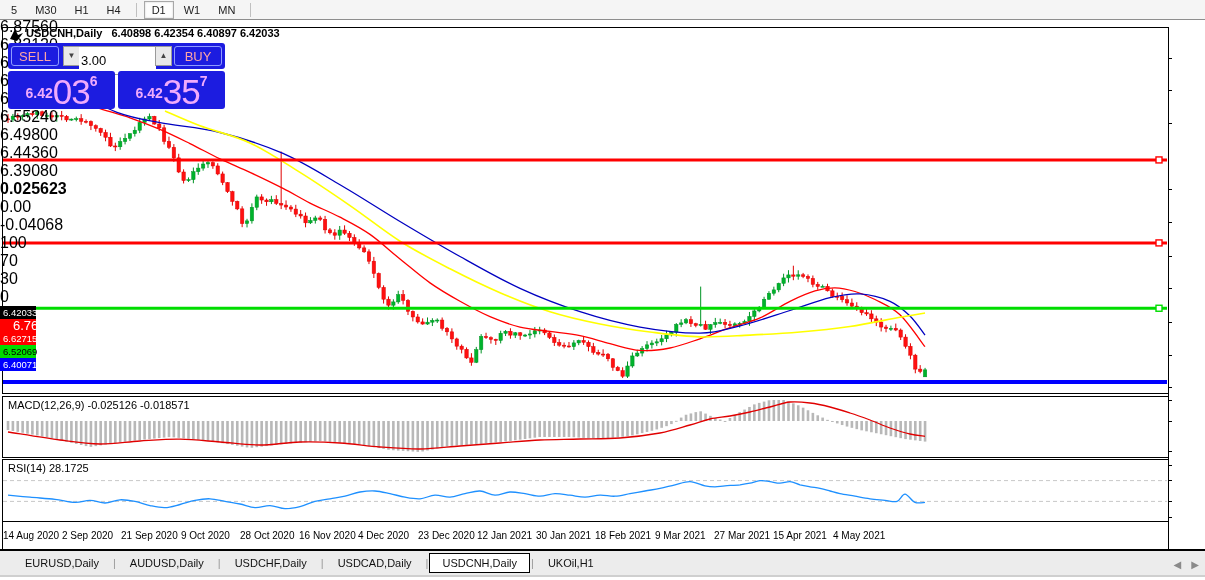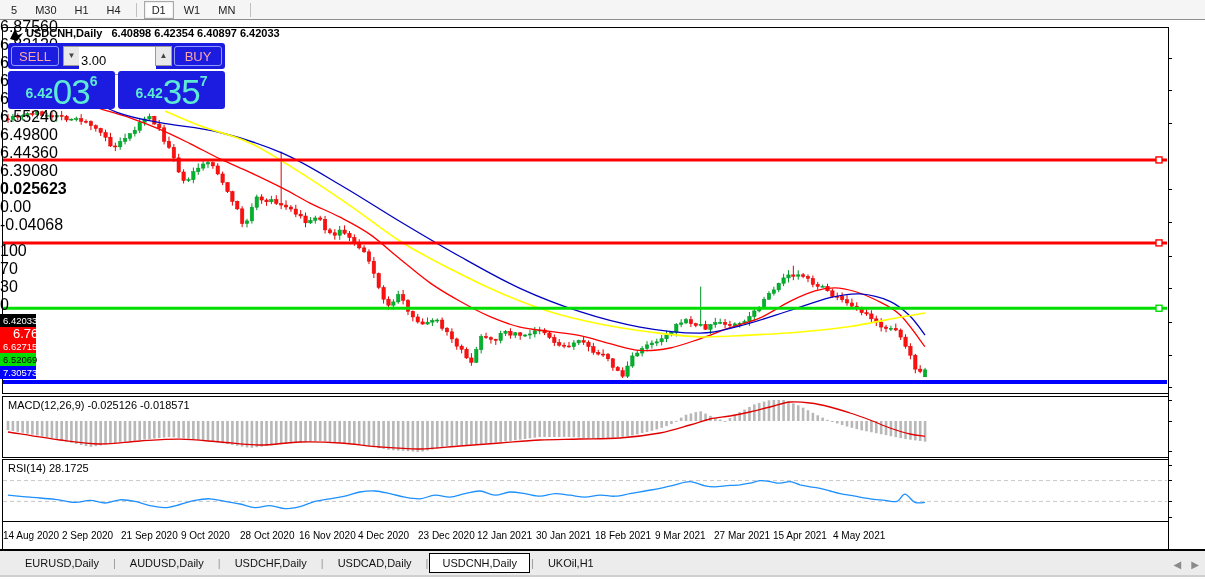--- a/index.html
+++ b/index.html
@@ -28,21 +28,21 @@
       font-size:13px;border:1px solid #8f9bff;border-radius:3px;box-sizing:border-box;cursor:pointer;}
   #tw-sell-btn{left:3px;}
   #tw-buy-btn{right:3px;}
   .spin-btn{position:absolute;top:3px;width:17px;height:20px;background:#e9e9e9;border:1px solid #9a9a9a;
       box-sizing:border-box;font-size:8px;color:#444;text-align:center;line-height:18px;cursor:pointer;}
   #vol-down{left:55px;}
   #vol-up{left:147px;}
   #vol-input{position:absolute;left:71px;top:3px;width:77px;height:29px;border:1px solid #9a9a9a;border-left:none;
       border-right:none;box-sizing:border-box;font-size:13px;padding-right:8px;
       font-family:"Liberation Sans",sans-serif;}
-  .tw-price{color:#5eead4;text-align:center;white-space:nowrap;padding-top:1px;}
+  .tw-price{color:#f0abfc;text-align:center;white-space:nowrap;padding-top:1px;}
   .tw-price .pfx{font-size:14px;font-weight:bold;vertical-align:6px;}
   .tw-price .big{font-size:35px;font-weight:400;letter-spacing:-1px;}
   .tw-price .sup{font-size:14px;font-weight:bold;vertical-align:18px;}
   
   #tab-bar{position:absolute;left:0;top:551px;width:1205px;height:26px;background:#ececec;z-index:10;
       display:flex;align-items:center;padding-left:12px;box-sizing:border-box;border-bottom:2px solid #cfcfcf;}
   .chart-tab{font-size:11px;color:#111;padding:4px 13px;cursor:pointer;white-space:nowrap;}
   .chart-tab.active{background:#fff;border:1px solid #000;padding:3px 12px;}
   .tab-sep{color:#999;font-size:11px;margin:0 1px;}
   #tab-scroll{position:absolute;right:6px;top:551px;height:26px;display:flex;align-items:center;gap:10px;z-index:11;}
@@ -680,29 +680,29 @@
     <div style="left:1174px;top:183.59871999999967px;">6.71400</div>
     <div style="left:1174px;top:216.9894399999998px;">6.65960</div>
     <div style="left:1174px;top:250.38015999999993px;">6.60520</div>
     <div style="left:1174px;top:282.78880000000015px;">6.55240</div>
     <div style="left:1174px;top:316.1795199999998px;">6.49800</div>
     <div style="left:1174px;top:349.5702399999999px;">6.44360</div>
     <div style="left:1174px;top:381.9788800000002px;">6.39080</div>
     <div style="left:1172px;top:394px;font-weight:bold;">0.025623</div>
     <div style="left:1172px;top:415px;">0.00</div>
     <div style="left:1172px;top:445px;">-0.04068</div>
-    <div style="left:1174px;top:459px;margin-top:8px;">100</div>
+    <div style="left:1174px;top:459px;">100</div>
     <div style="left:1174px;top:474.6px;">70</div>
     <div style="left:1174px;top:495.4px;">30</div>
     <div style="left:1174px;top:511px;">0</div>
     <div style="left:1169px;top:363.353366px;width:36px;height:13px;background:#000000;color:#ffffff;font-size:9.5px;line-height:13px;padding-left:3px;box-sizing:border-box;">6.42033</div>
     <div style="left:1169px;top:153.4276279999999px;width:36px;height:13px;background:#ff0000;color:#ffffff;font-size:13px;line-height:13px;padding-left:13px;box-sizing:border-box;">6.76234</div>
     <div style="left:1169px;top:236.40724999999972px;width:36px;height:13px;background:#ff0000;color:#ffffff;font-size:9.5px;line-height:13px;padding-left:3px;box-sizing:border-box;">6.62715</div>
     <div style="left:1169px;top:301.75239799999986px;width:36px;height:13px;background:#00dd00;color:#000000;font-size:9.5px;line-height:13px;padding-left:3px;box-sizing:border-box;">6.52069</div>
-    <div style="left:1169px;top:375.3961219999998px;width:36px;height:13px;background:#0000ff;color:#ffffff;font-size:9.5px;line-height:13px;padding-left:3px;box-sizing:border-box;">7.30573</div>
+    <div style="left:1169px;top:375.3961219999998px;width:36px;height:13px;background:#0000ff;color:#ffffff;font-size:9.5px;line-height:13px;padding-left:3px;box-sizing:border-box;">6.40071</div>
     <div class="date-lbl" style="left: 3px;">14 Aug 2020</div>
     <div class="date-lbl" style="left: 62px;">2 Sep 2020</div>
     <div class="date-lbl" style="left: 121px;">21 Sep 2020</div>
     <div class="date-lbl" style="left: 181px;">9 Oct 2020</div>
     <div class="date-lbl" style="left: 240px;">28 Oct 2020</div>
     <div class="date-lbl" style="left: 299px;">16 Nov 2020</div>
     <div class="date-lbl" style="left: 358px;">4 Dec 2020</div>
     <div class="date-lbl" style="left: 418px;">23 Dec 2020</div>
     <div class="date-lbl" style="left: 477px;">12 Jan 2021</div>
     <div class="date-lbl" style="left: 536px;">30 Jan 2021</div>

